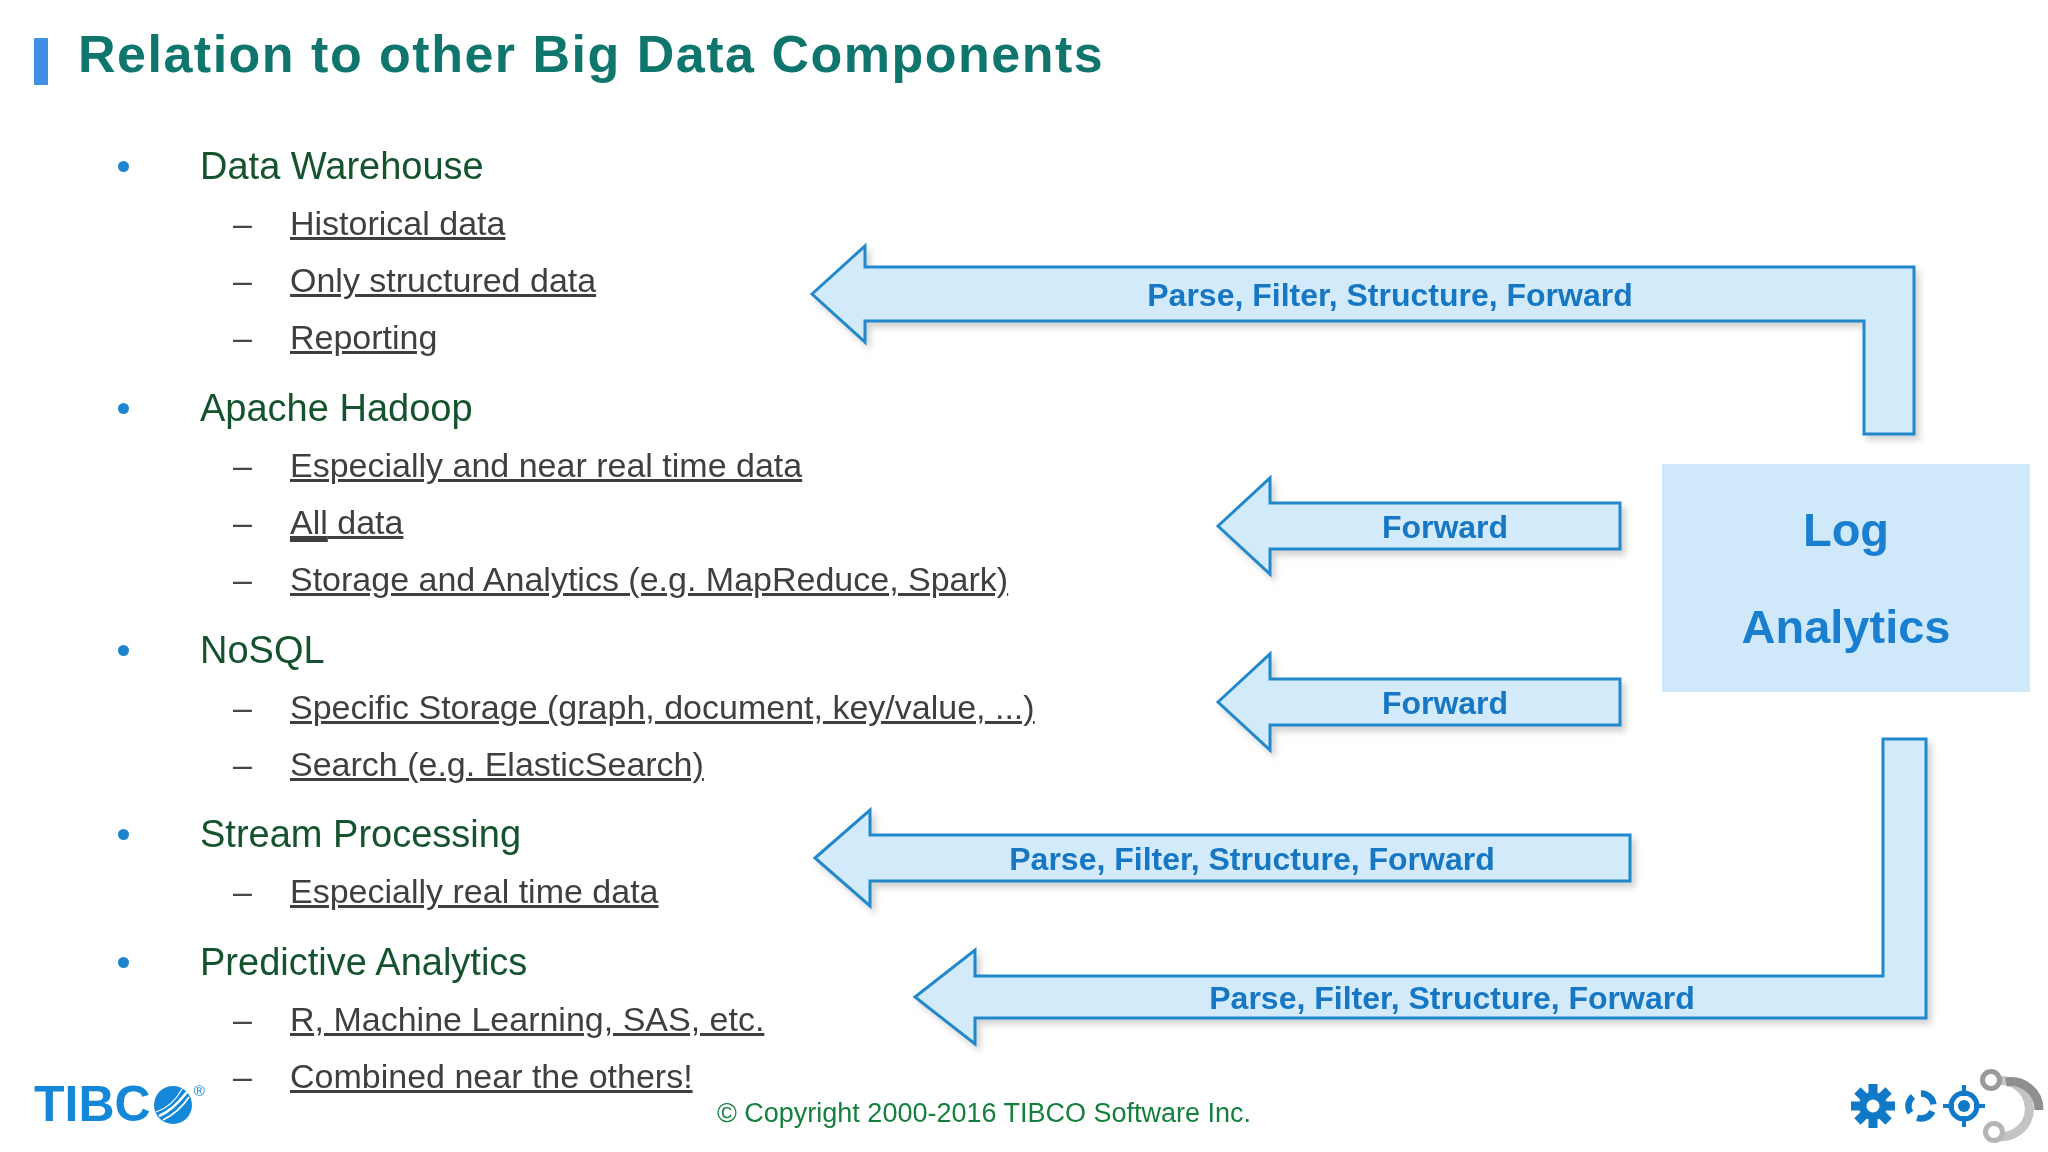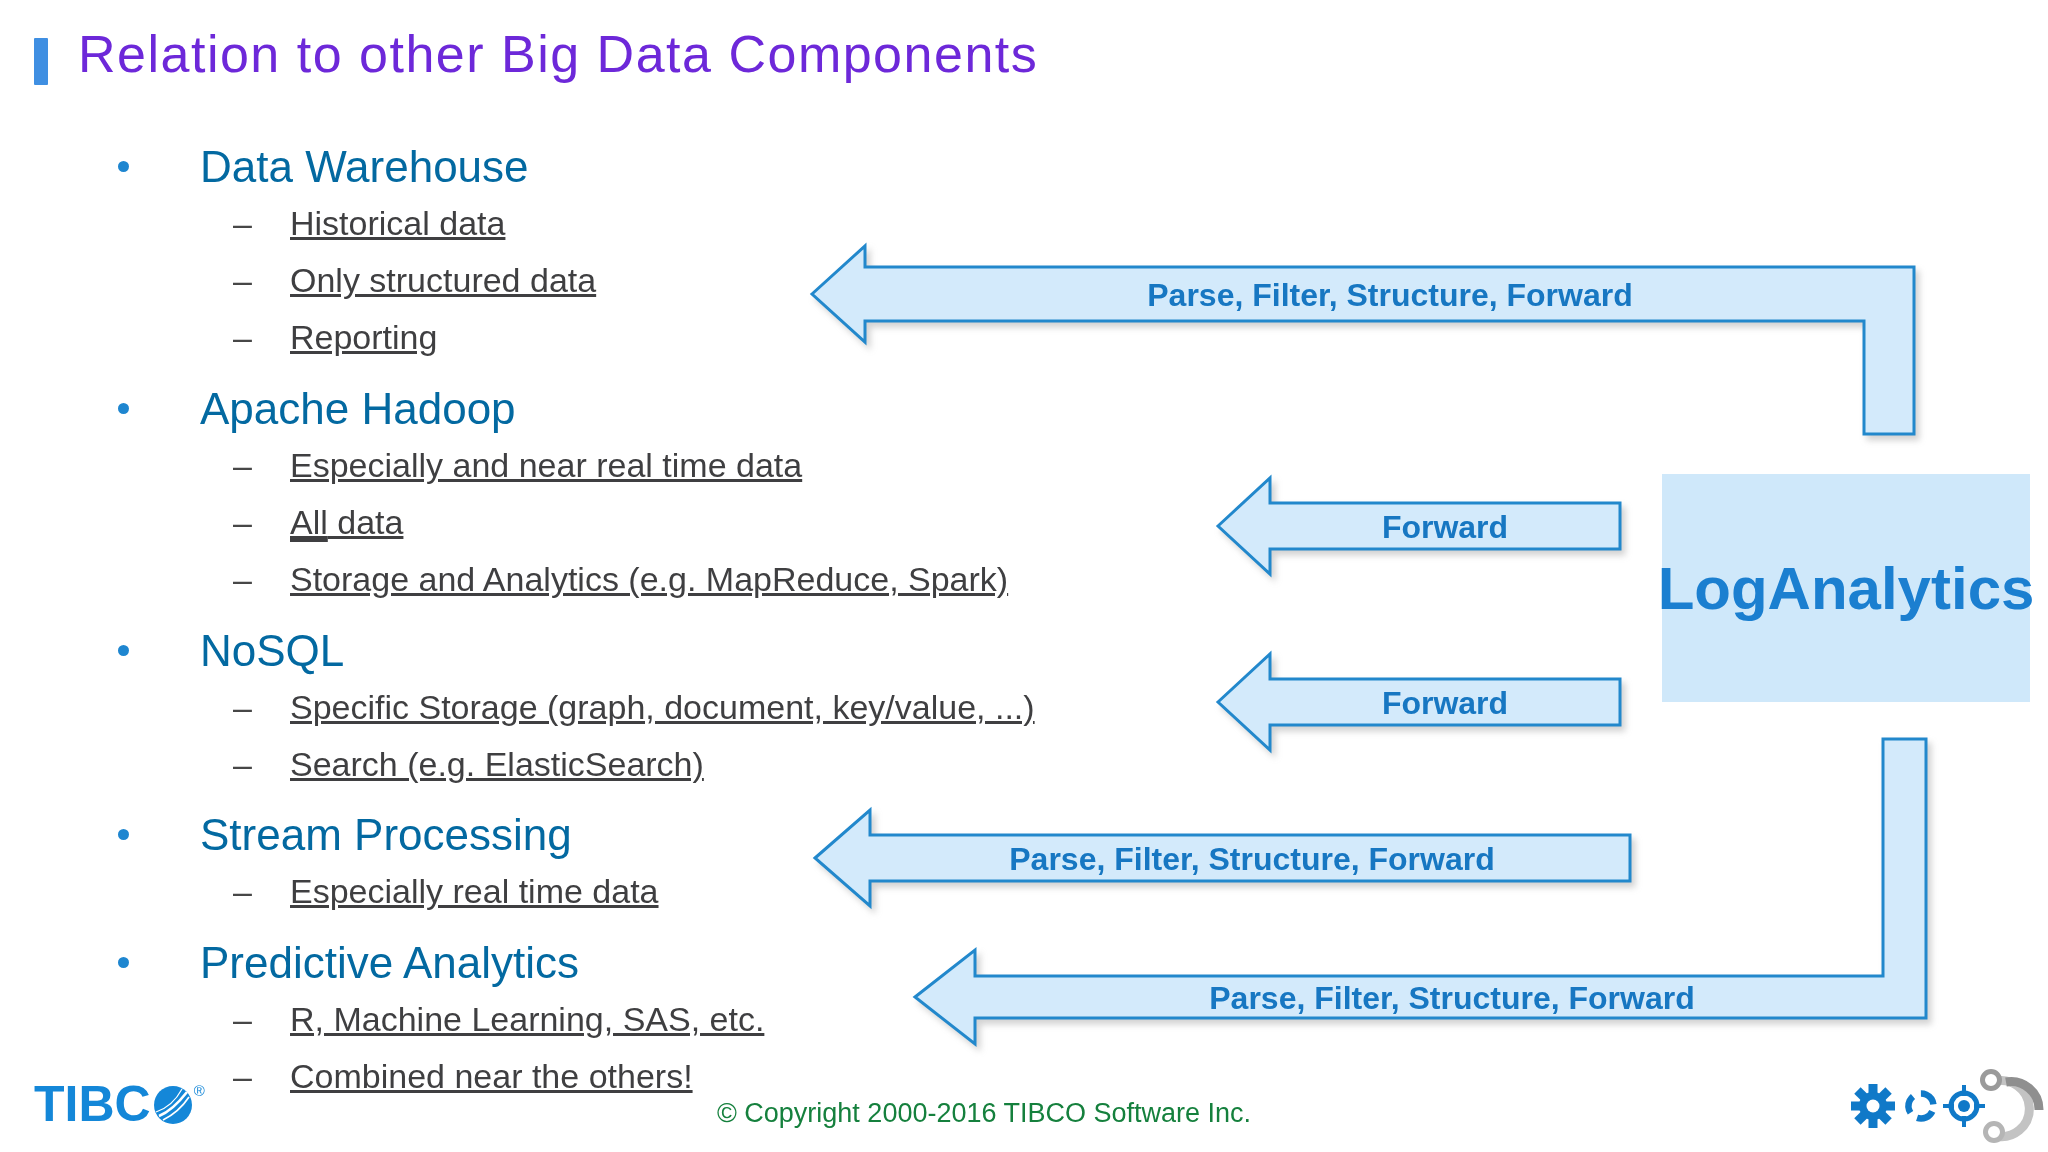--- a/index.html
+++ b/index.html
@@ -3,38 +3,38 @@
 <meta charset="utf-8">
 <style>
   html,body{margin:0;padding:0;background:#ffffff;}
   #slide{
     position:relative;width:2048px;height:1152px;overflow:hidden;
     background:#ffffff;font-family:"Liberation Sans",sans-serif;
   }
   
   .title-bar{position:absolute;left:34px;top:38px;width:14px;height:47px;background:#3f8fe2;border-radius:1px;}
   .title{position:absolute;left:78px;top:22px;font-size:52px;line-height:64px;letter-spacing:1.5px;
-         color:#6d28d9;font-weight:400;white-space:nowrap;}
+         color:#0f766e;font-weight:700;white-space:nowrap;}
   
   .sec{position:absolute;left:0;width:1320px;}
   .row{display:flex;align-items:center;height:57px;white-space:nowrap;}
   .dot{margin-left:118px;width:11px;height:11px;border-radius:50%;background:#1e86d0;flex:0 0 auto;}
-  .htext{margin-left:71px;font-size:44px;color:#0369a1;}
+  .htext{margin-left:71px;font-size:38px;color:#14532d;}
   .dash{margin-left:233px;width:57px;font-size:34px;color:#474747;flex:0 0 auto;}
   .itext{font-size:34px;color:#3f3f41;text-decoration:underline;}
   .uline{text-decoration:underline;text-underline-offset:5px;}
   
   #arrow-layer{position:absolute;left:0;top:0;}
   .arrow-shape{fill:#d3eafb;stroke:#2288cc;stroke-width:3;stroke-linejoin:miter;
                filter:drop-shadow(4px 5px 3px rgba(110,110,110,0.30));}
   .arrow-label{fill:#1777c2;font-family:"Liberation Sans",sans-serif;font-size:32px;font-weight:700;
                text-anchor:middle;}
-  .log-box{position:absolute;left:1662px;top:474px;width:368px;height:228px;background:#cfe8fa;
-           display:flex;flex-direction:row;align-items:center;justify-content:center;
-           color:#1b7fd0;font-size:60px;font-weight:700;line-height:97px;}
+  .log-box{position:absolute;left:1662px;top:464px;width:368px;height:228px;background:#cfe8fa;
+           display:flex;flex-direction:column;align-items:center;justify-content:center;
+           color:#1b7fd0;font-size:47px;font-weight:700;line-height:97px;}
   
   .logo{position:absolute;left:34px;top:1080px;display:flex;align-items:flex-start;height:48px;}
   .logo-text{font-size:50px;line-height:48px;font-weight:700;color:#1487d8;letter-spacing:0px;text-align:right;}
   .logo-o{margin-left:2px;margin-top:5px;}
   .logo-reg{font-size:15px;color:#1487d8;margin-left:1px;margin-top:2px;}
   .copyright{position:absolute;left:984px;top:1098px;transform:translateX(-50%);
              font-size:27px;color:#15803d;white-space:nowrap;text-align:center;}
   .corner-icons{position:absolute;left:1843px;top:1060px;}
 </style>
 </head>

